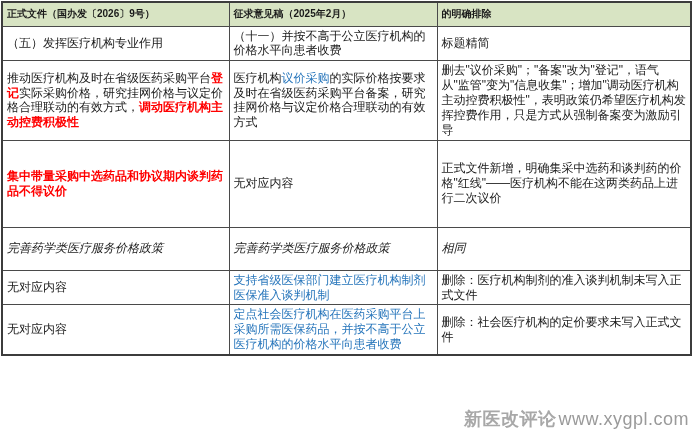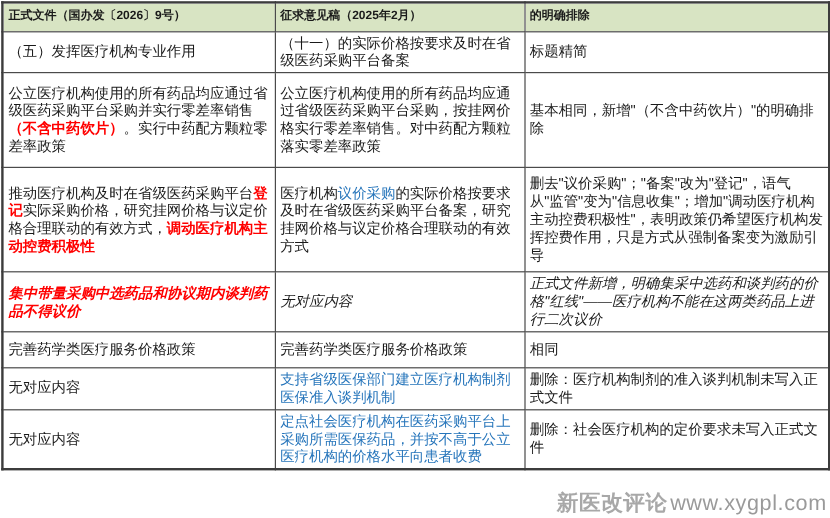--- a/index.html
+++ b/index.html
@@ -69,27 +69,22 @@
     <thead>
       <tr>
         <th>正式文件（国办发〔2026〕9号）</th>
         <th>征求意见稿（2025年2月）</th>
         <th>的明确排除</th>
       </tr>
     </thead>
     <tbody>
         <tr>
           <td><span>（五）发挥医疗机构专业作用</span></td>
-          <td><span>（十一）的实际价格按要求及时在省级医药采购平台备案</span></td>
+          <td><span>（十一）并按不高于公立医疗机构的价格水平向患者收费</span></td>
           <td><span>标题精简</span></td>
-        </tr>
-        <tr>
-          <td><span>公立医疗机构使用的所有药品均应通过省级医药采购平台采购并实行零差率销售</span><span class="run-red">（不含中药饮片）</span><span>。实行中药配方颗粒零差率政策</span></td>
-          <td><span>公立医疗机构使用的所有药品均应通过省级医药采购平台采购，按挂网价格实行零差率销售。对中药配方颗粒落实零差率政策</span></td>
-          <td><span>基本相同，新增"（不含中药饮片）"的明确排除</span></td>
         </tr>
         <tr>
           <td><span>推动医疗机构及时在省级医药采购平台</span><span class="run-red">登记</span><span>实际采购价格，研究挂网价格与议定价格合理联动的有效方式，</span><span class="run-red">调动医疗机构主动控费积极性</span></td>
           <td><span>医疗机构</span><span class="run-blue">议价采购</span><span>的实际价格按要求及时在省级医药采购平台备案，研究挂网价格与议定价格合理联动的有效方式</span></td>
           <td><span>删去"议价采购"；"备案"改为"登记"，语气从"监管"变为"信息收集"；增加"调动医疗机构主动控费积极性"，表明政策仍希望医疗机构发挥控费作用，只是方式从强制备案变为激励引导</span></td>
         </tr>
         <tr>
           <td><span class="run-red">集中带量采购中选药品和协议期内谈判药品不得议价</span></td>
           <td><span>无对应内容</span></td>
           <td><span>正式文件新增，明确集采中选药和谈判药的价格"红线"——医疗机构不能在这两类药品上进行二次议价</span></td>

